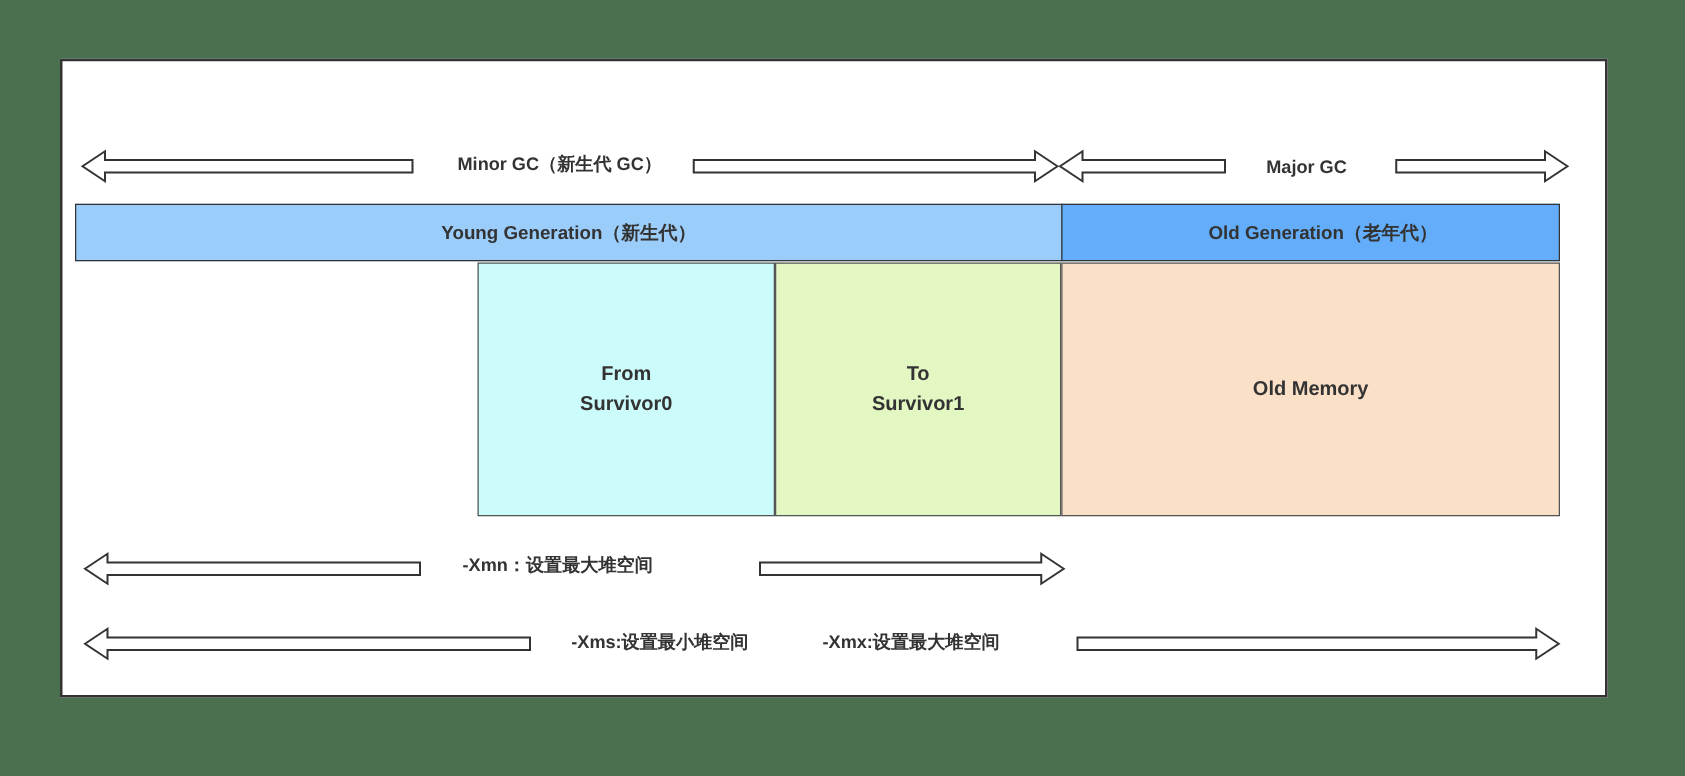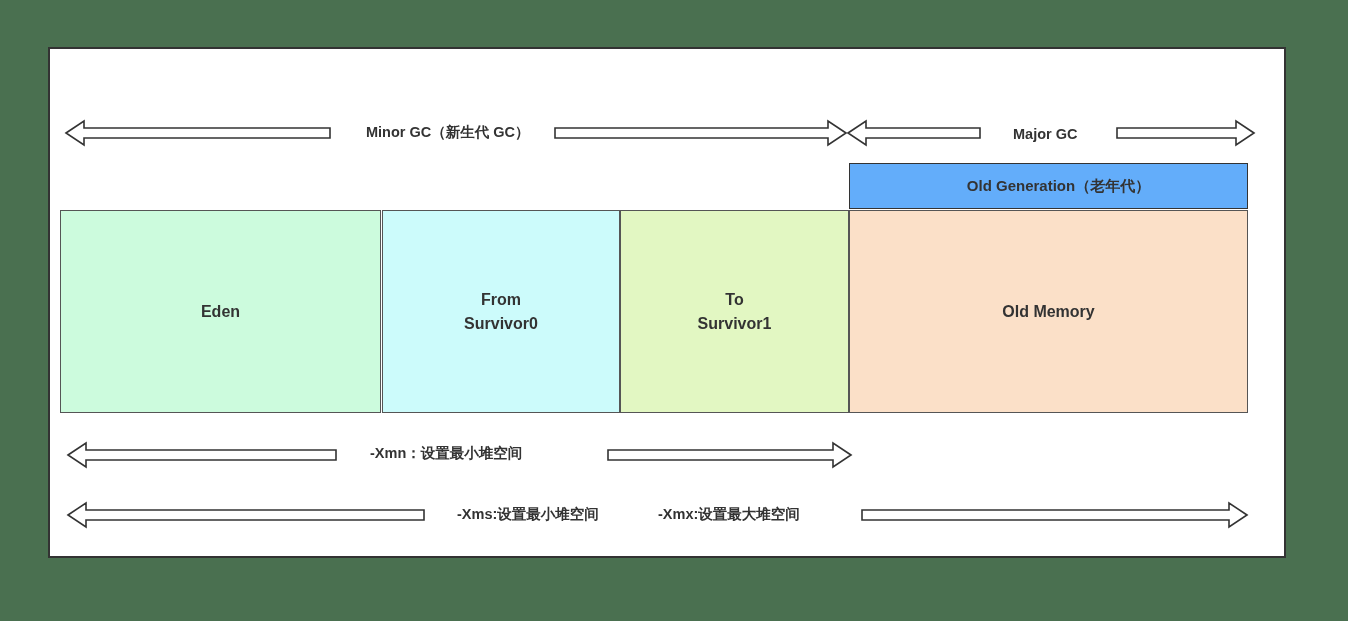--- a/index.html
+++ b/index.html
@@ -128,48 +128,48 @@
       </svg>
     </div>
     <div class="lbl" style="left:963px; top:77px;text-align:right;">Major GC</div>
 
     <div class="arrow" style="left:1067px; top:70px;">
       <svg width="137" height="28" viewBox="0 0 137 28">
         <polygon points="137,14 119,2 119,9 0,9 0,19 119,19 119,26"></polygon>
       </svg>
     </div>
 
+    <div class="band" style="left:10px; top:114px; width:790px; height:46px; background:#9bcdfb;">
+      <span>Young Generation（新生代）</span>
+    </div>
     <div class="band" style="left:799px; top:114px; width:399px; height:46px; background:#63adfa;padding-left:20px;">
       <span>Old Generation（老年代）</span>
     </div>
 
-    <div class="block" style="left:10px; top:161px; width:321px; height:203px; background:#ccfbdd;">
-      <span>Eden</span>
-    </div>
 
     <div class="block" style="left:332px; top:161px; width:238px; height:203px; background:#ccfbfb;">
       <span>From
 Survivor0</span>
     </div>
 
     <div class="block" style="left:570px; top:161px; width:229px; height:203px; background:#e2f7c2;">
       <span>To
 Survivor1</span>
     </div>
 
     <div class="block" style="left:799px; top:161px; width:399px; height:203px; background:#fbe0c8;">
       <span>Old Memory</span>
     </div>
 
     <div class="arrow" style="left:18px; top:392px;">
       <svg width="268" height="28" viewBox="0 0 268 28">
         <polygon points="0,14 18,2 18,9 268,9 268,19 18,19 18,26"></polygon>
       </svg>
     </div>
-    <div class="lbl" style="left:320px; top:396px;">-Xmn：设置最小堆空间</div>
+    <div class="lbl" style="left:320px; top:396px;">-Xmn：设置最大堆空间</div>
     <div class="arrow" style="left:558px; top:392px;">
       <svg width="243" height="28" viewBox="0 0 243 28">
         <polygon points="243,14 225,2 225,9 0,9 0,19 225,19 225,26"></polygon>
       </svg>
     </div>
 
     <div class="arrow" style="left:18px; top:452px;">
       <svg width="356" height="28" viewBox="0 0 356 28">
         <polygon points="0,14 18,2 18,9 356,9 356,19 18,19 18,26"></polygon>
       </svg>

